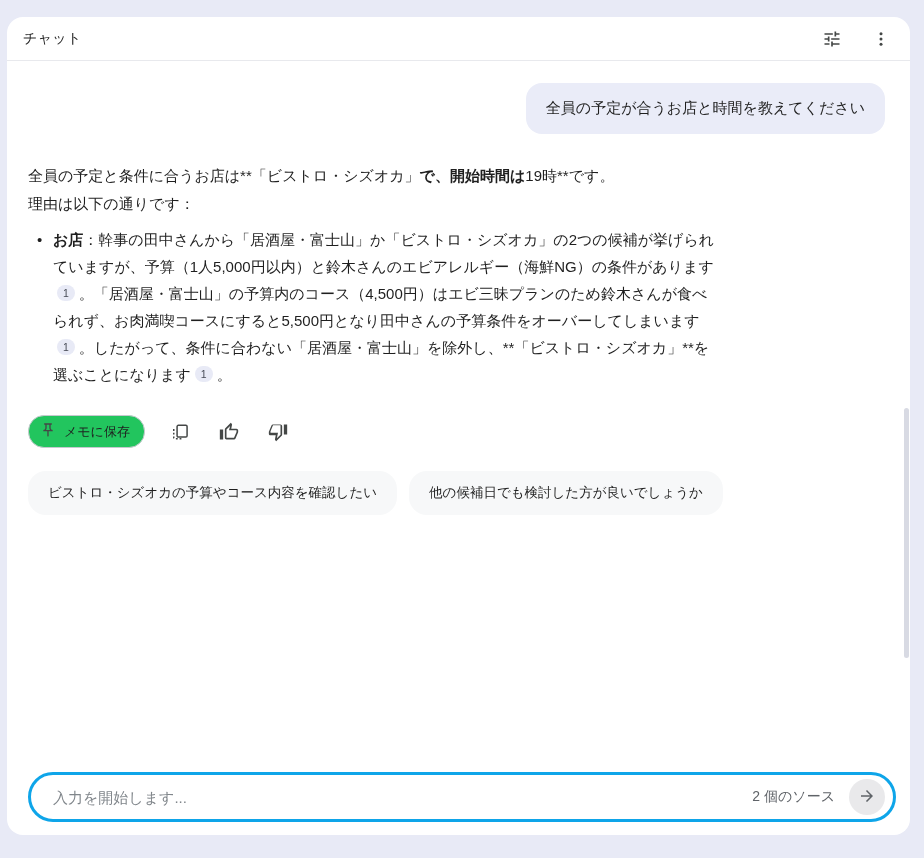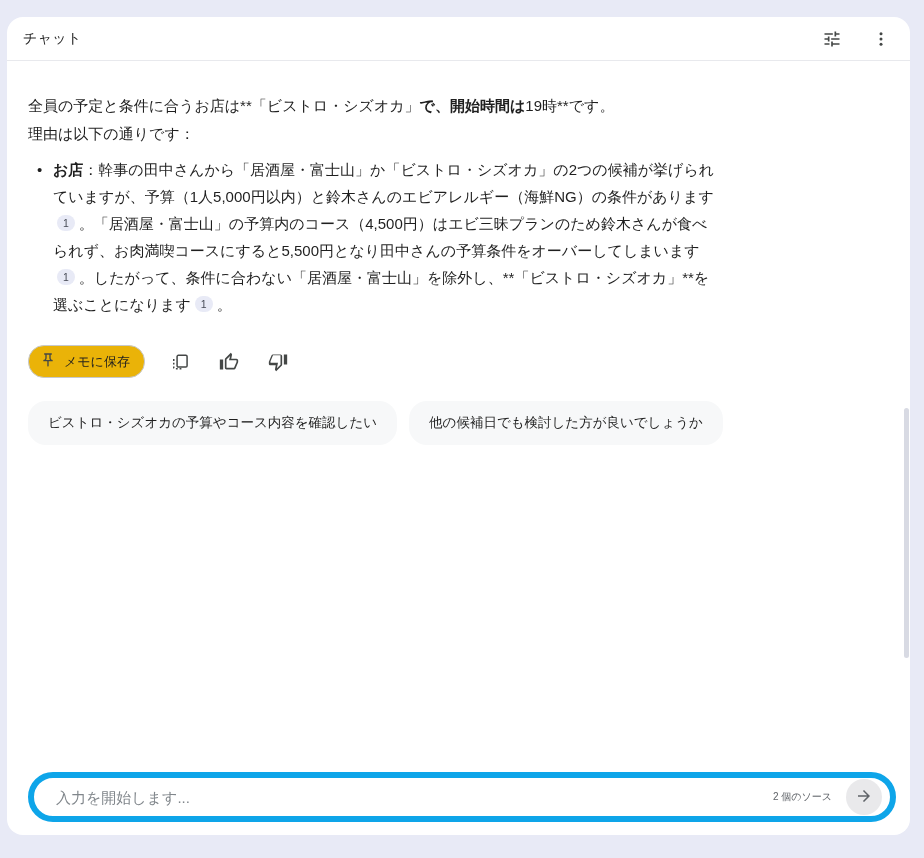--- a/index.html
+++ b/index.html
@@ -54,46 +54,46 @@
     background:#E8EAF6; color:#474B56;
     font-size:10.5px; line-height:14px; padding:1px 6px;
     border-radius:10px; margin:0 4px; position:relative; top:-2px;
     cursor:pointer;
   }
 
   
   .action-row { display:flex; align-items:center; margin-top:27px; }
   .save-pill {
     display:inline-flex; align-items:center; gap:8px;
-    border:1px solid #C6C9CE; border-radius:16px; background:#eab308;
+    border:1px solid #C6C9CE; border-radius:16px; background:#22c55e;
     padding:6px 14px 6px 11px; font-size:13px; color:#1F1F1F; cursor:pointer;
     font-family:inherit;
   }
   .action-icons { display:flex; align-items:center; gap:21px; margin-left:21px; }
 
   
   .chips { display:flex; align-items:flex-start; gap:12px; margin-top:23px; }
   .chip {
     background:#F7F8F9; border:none; border-radius:18px;
     padding:13px 20px; font-size:13.5px; color:#1F1F1F; cursor:pointer;
     font-family:inherit; text-align:left;
   }
 
   
   .input-bar {
     position:absolute; left:21px; width:868px; bottom:13px; height:50px;
-    border:6px solid #0ea5e9; border-radius:26px; background:#fff;
+    border:3px solid #0ea5e9; border-radius:26px; background:#fff;
     display:flex; align-items:center; padding:0 8px 0 22px;
   }
   .input-bar input {
     flex:1; border:none; outline:none; font-size:15px; color:#1F1F1F;
     font-family:inherit; background:transparent;
   }
   .input-bar input::placeholder { color:#80868B; }
-  .sources-label { font-size:10px; color:#5F6368; white-space:nowrap; margin-right:14px; }
+  .sources-label { font-size:14px; color:#5F6368; white-space:nowrap; margin-right:14px; }
   .send-btn {
     width:36px; height:36px; border-radius:50%; border:none; background:#E9E9EB;
     display:flex; align-items:center; justify-content:center; cursor:pointer; flex:none;
   }
 
   
   .footer-note {
     position:absolute; left:0; right:0; bottom:4px; text-align:center;
     font-size:12px; color:#9AA0A6;
   }
@@ -128,20 +128,23 @@
                 <circle cx="12" cy="12" r="2"></circle>
                 <circle cx="12" cy="19" r="2"></circle>
               </svg>
           </span>
         </button>
       </div>
     </div>
 
     <div class="chat-body">
 
+      <div class="user-row">
+        <div class="user-bubble">全員の予定が合うお店と時間を教えてください</div>
+      </div>
 
       <div class="answer">
         <p><span>全員の予定と条件に合うお店は**「ビストロ・シズオカ」</span><span class="bold">で、開始時間は</span><span>19時**です。</span></p>
         <p>理由は以下の通りです：</p>
         <ul>
           <li><span class="bold">お店</span><span>：幹事の田中さんから「居酒屋・富士山」か「ビストロ・シズオカ」の2つの候補が挙げられていますが、予算（1人5,000円以内）と鈴木さんのエビアレルギー（海鮮NG）の条件があります</span><span class="cite">1</span><span>。「居酒屋・富士山」の予算内のコース（4,500円）はエビ三昧プランのため鈴木さんが食べられず、お肉満喫コースにすると5,500円となり田中さんの予算条件をオーバーしてしまいます</span><span class="cite">1</span><span>。したがって、条件に合わない「居酒屋・富士山」を除外し、**「ビストロ・シズオカ」**を選ぶことになります</span><span class="cite">1</span><span>。</span></li>
         </ul>
       </div>
 
       <div class="action-row">

